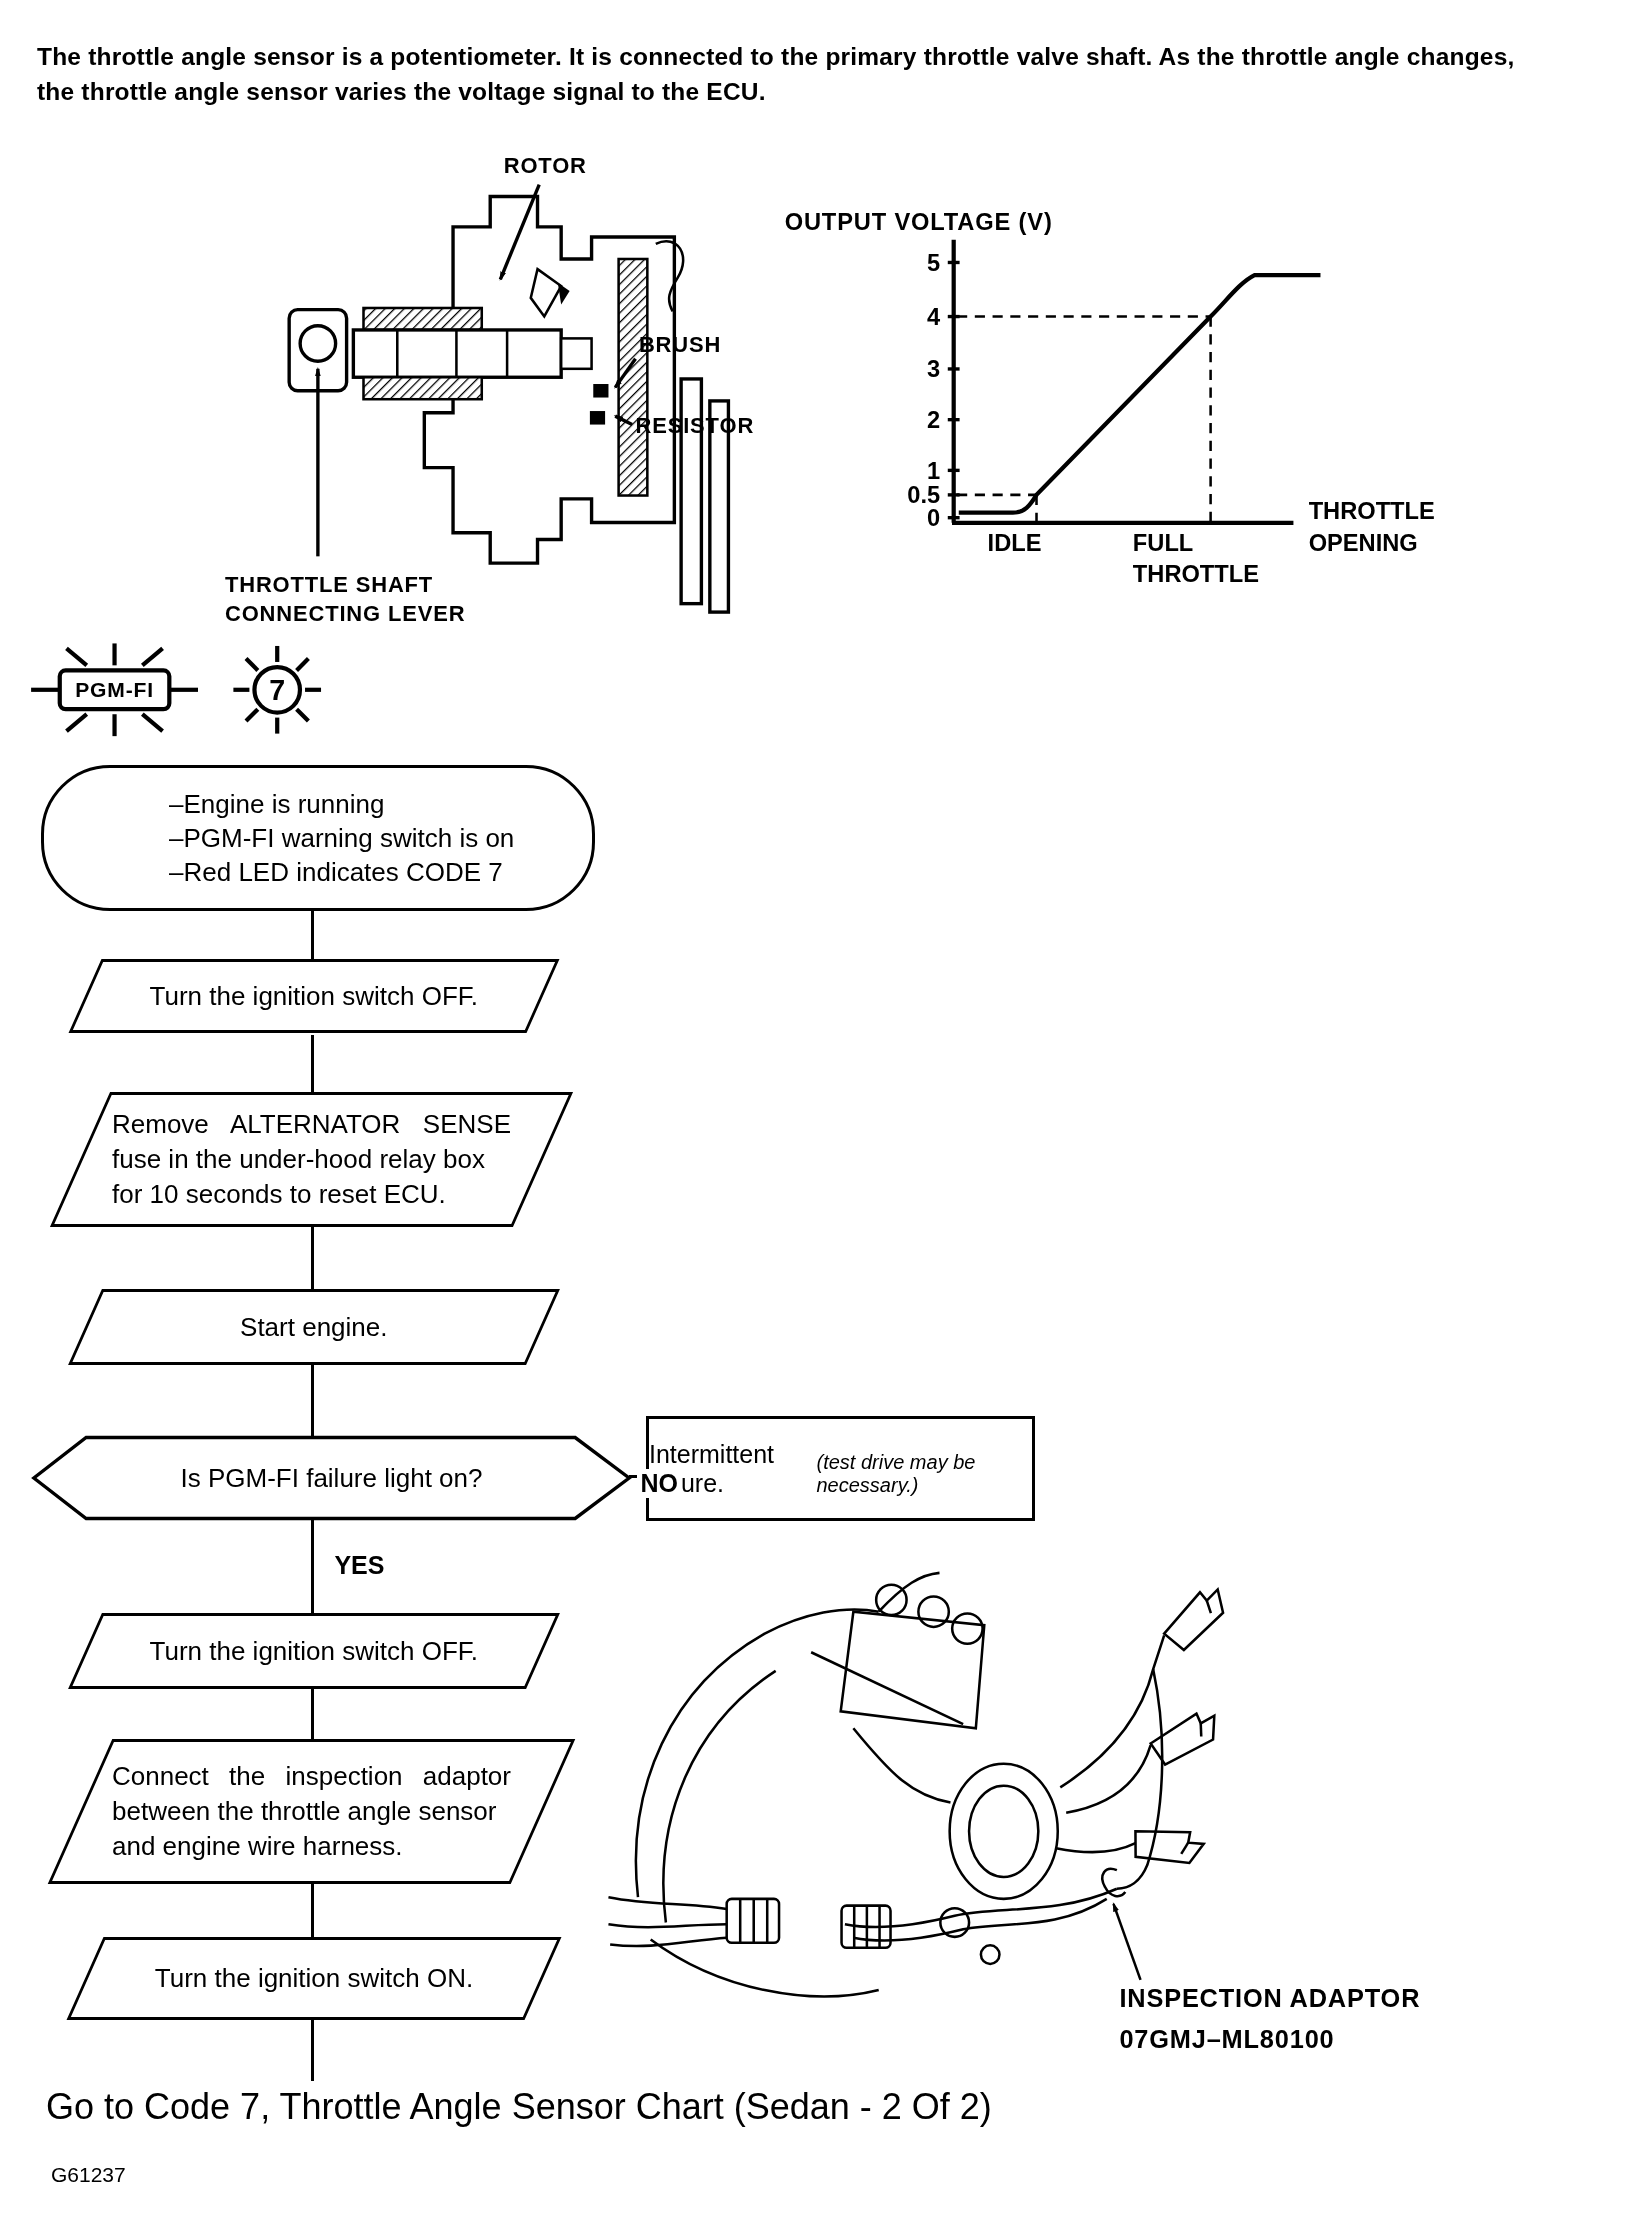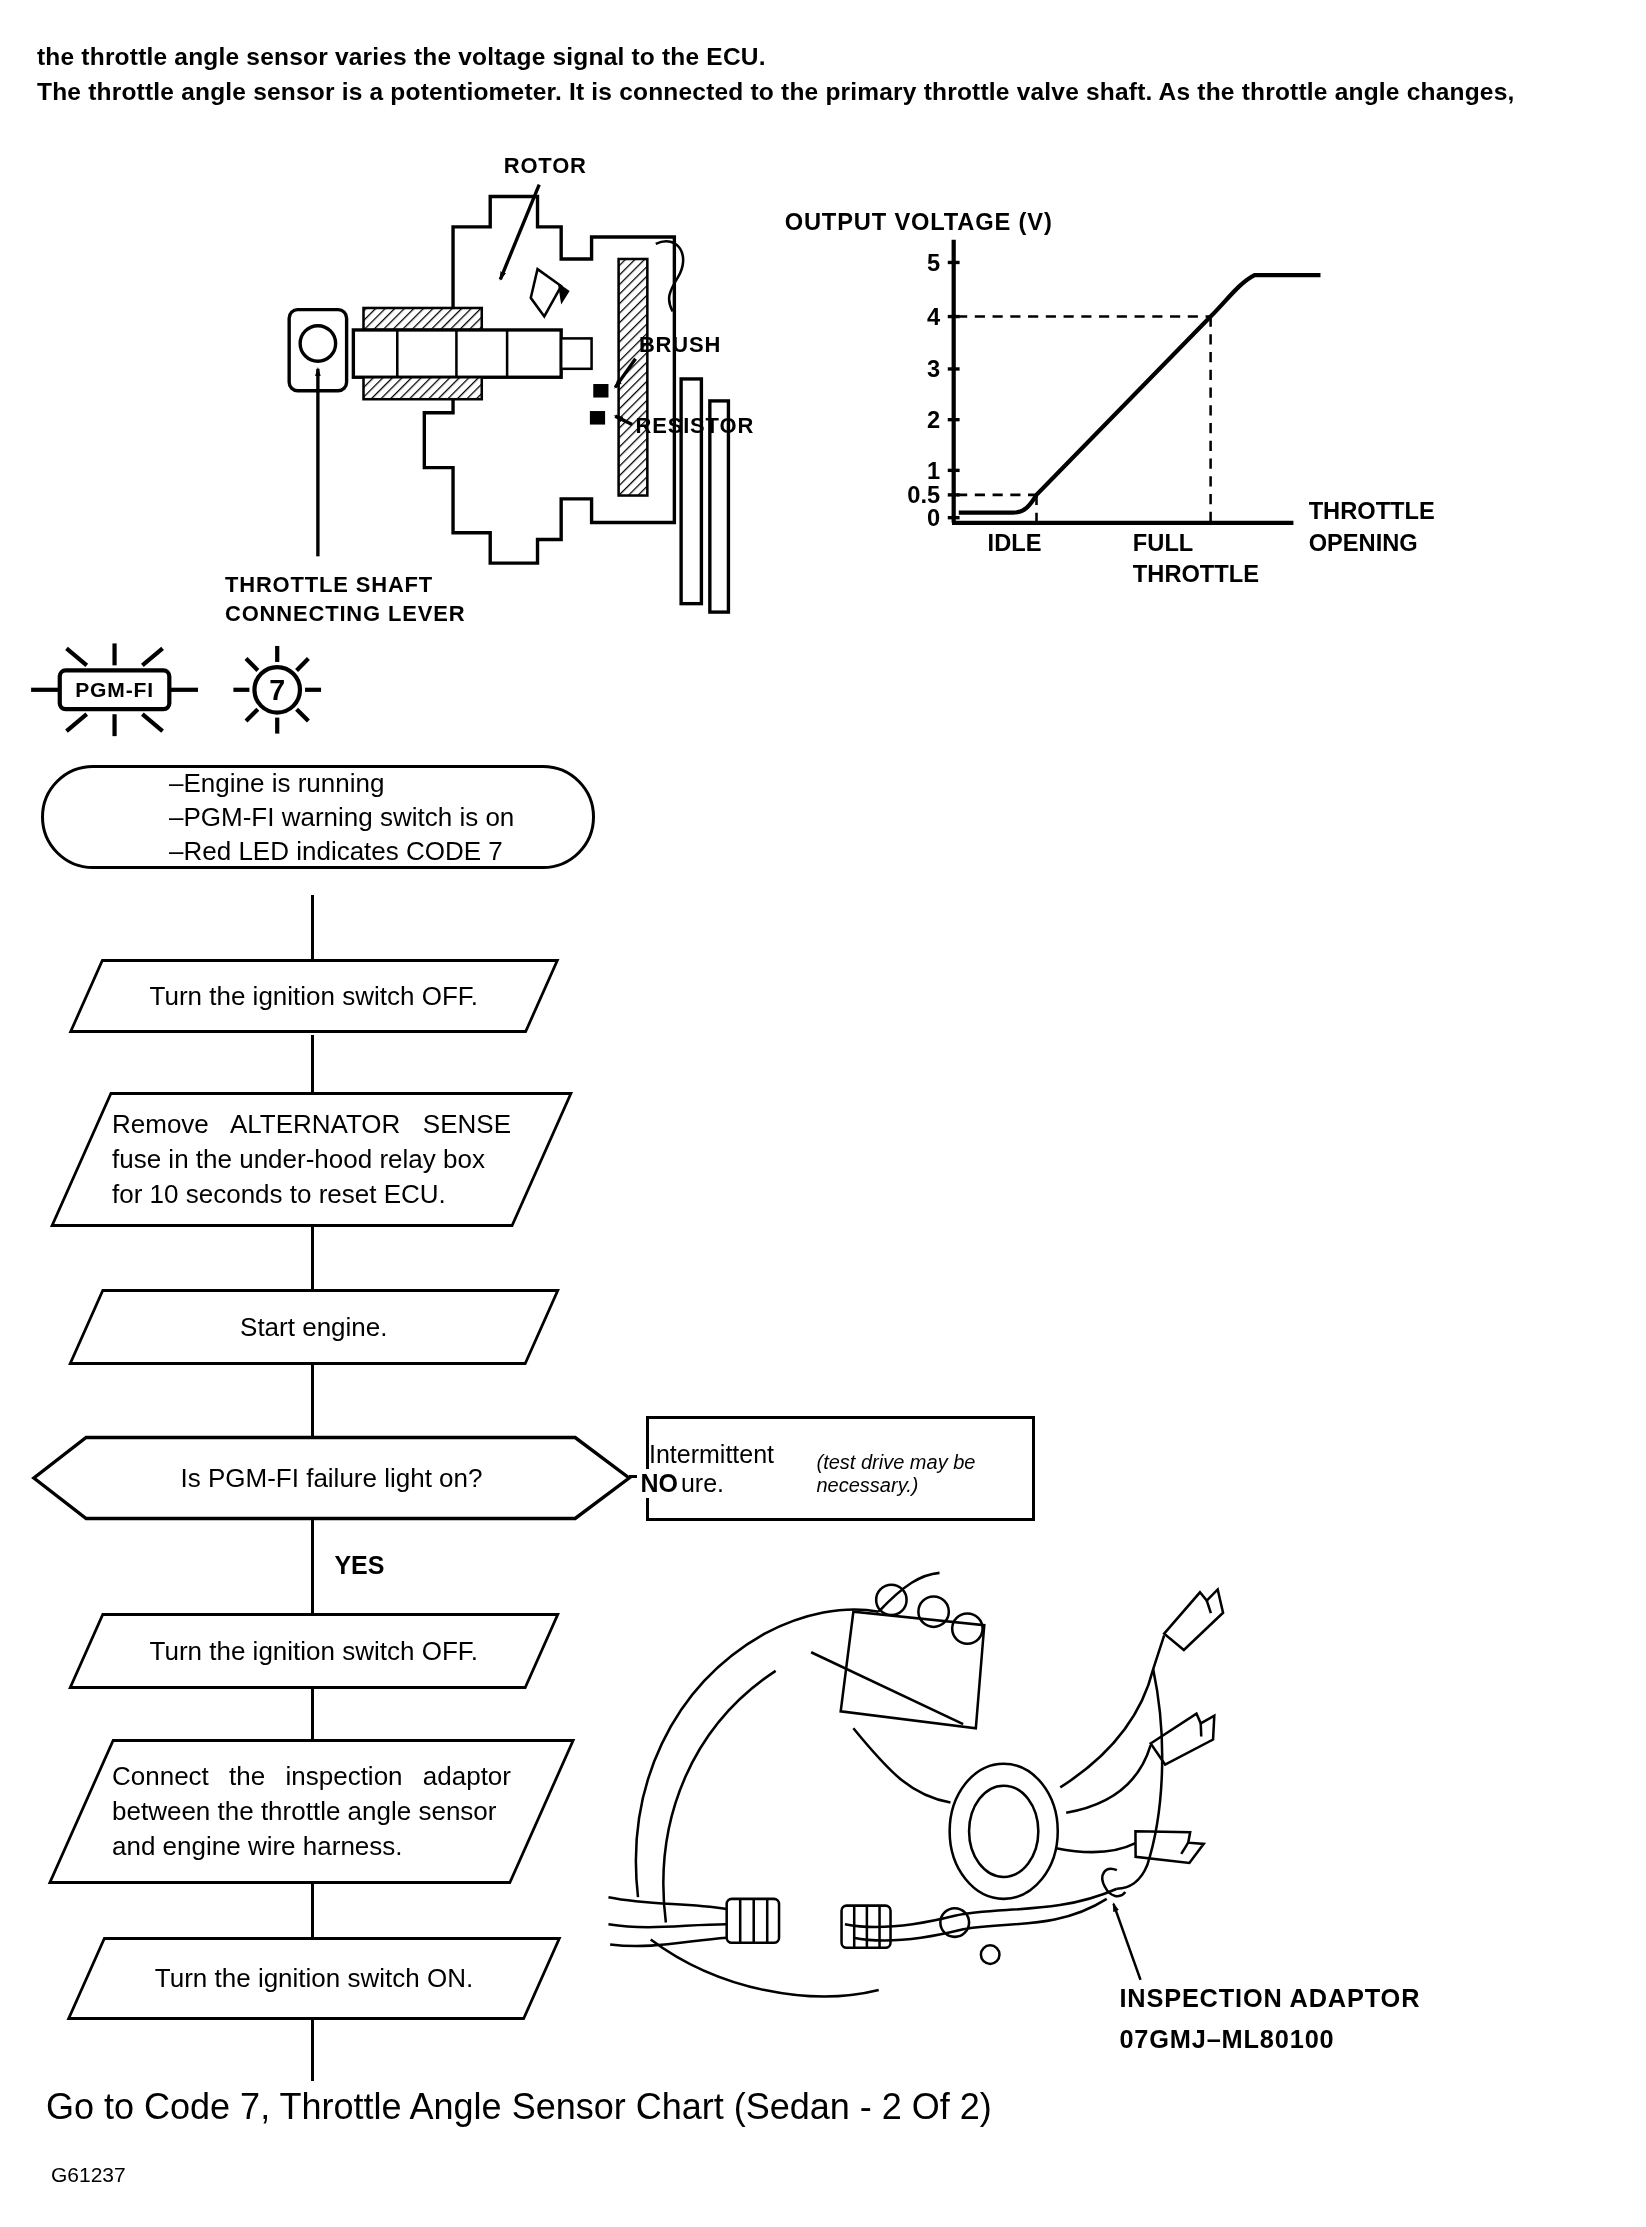--- a/index.html
+++ b/index.html
@@ -7,21 +7,21 @@
     position:relative;width:1647px;height:2227px;background:#ffffff;
     font-family:"Liberation Sans",sans-serif;color:#000;overflow:hidden;
   }
   .abs{position:absolute;}
   
   .header-par{left:37px;top:39px;width:1589px;font-size:24.5px;font-weight:700;line-height:35px;letter-spacing:0.2px;}
   
   .vline{position:absolute;left:311px;width:2.5px;background:#000;z-index:0;}
   .hline{position:absolute;height:2.5px;background:#000;z-index:0;}
   .flow-box{position:absolute;background:#fff;border:3.4px solid #000;z-index:1;box-sizing:border-box;}
-  .stadium{left:41px;top:765px;width:554px;height:104px;border-radius:69px;display:flex;align-items:center;}
+  .stadium{left:41px;top:765px;width:554px;height:146px;border-radius:69px;display:flex;align-items:center;}
   .stadium .lines{padding-left:125px;font-size:26px;line-height:34px;font-weight:400;}
   .para{transform:skewX(-24deg);display:flex;align-items:center;justify-content:center;}
   .para .pinner{transform:skewX(24deg);width:100%;font-size:26px;font-weight:400;text-align:center;}
   .para .pinner.left{text-align:left;padding:0 29px;box-sizing:border-box;line-height:35px;}
   .jline{text-align:justify;text-align-last:justify;}
   .hexwrap{position:absolute;left:30px;top:1435px;width:603px;height:86px;z-index:1;}
   .hex-label{position:absolute;inset:0;display:flex;align-items:center;justify-content:center;font-size:26px;}
   .branch-label{position:absolute;font-size:25px;font-weight:700;z-index:2;background:#fff;padding:0 3.4px;}
   .interm{left:646px;top:1416px;width:389px;height:105px;display:flex;flex-direction:row;align-items:center;justify-content:center;}
   .interm .l1{font-size:25px;}
@@ -32,22 +32,22 @@
   svg text{font-family:"Liberation Sans",sans-serif;}
   svg .lbl{font-size:26px;font-weight:700;letter-spacing:1px;fill:#000;}
   svg .tick{font-size:28px;font-weight:700;fill:#000;}
 </style>
 </head>
 <body>
 
 <div class="canvas">
 
   <div class="abs header-par">
+    <div>The throttle angle sensor is a potentiometer. It is connected to the primary throttle valve shaft. As the throttle angle changes,</div>
     <div>the throttle angle sensor varies the voltage signal to the ECU.</div>
-    <div>The throttle angle sensor is a potentiometer. It is connected to the primary throttle valve shaft. As the throttle angle changes,</div>
   </div>
 
   <svg class="abs" style="left:203px;top:117px;" width="642" height="507" viewBox="0 0 760 600">
     <defs>
       <pattern id="hatch" width="8" height="8" patternUnits="userSpaceOnUse" patternTransform="rotate(45)">
         <rect width="8" height="8" fill="#fff"></rect>
         <line x1="0" y1="0" x2="0" y2="8" stroke="#000" stroke-width="3"></line>
       </pattern>
       <marker id="arrow" markerWidth="12" markerHeight="10" refX="9" refY="3.5" orient="auto" markerUnits="userSpaceOnUse">
         <path d="M0,0 L11,3.5 L0,7 Z" fill="#000"></path>

